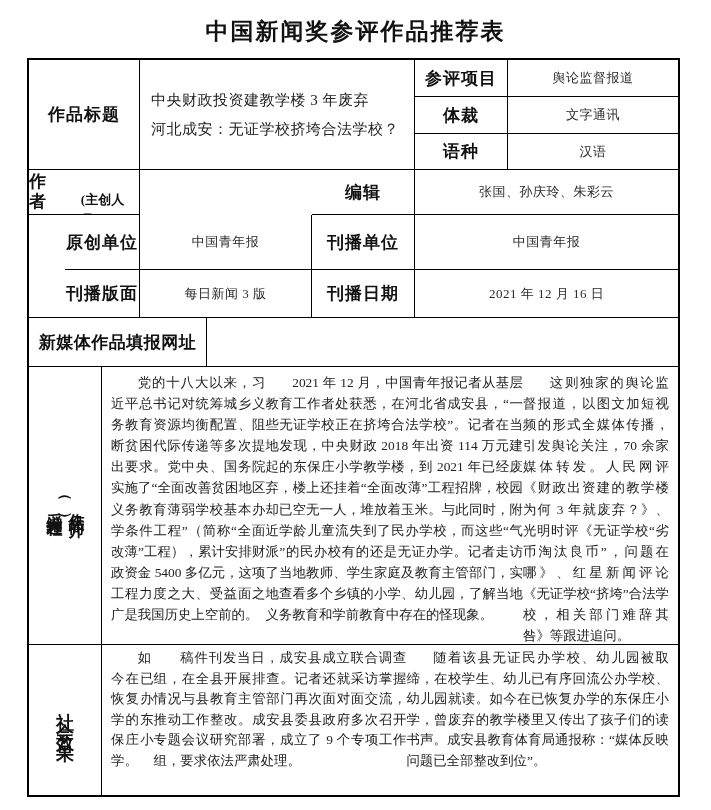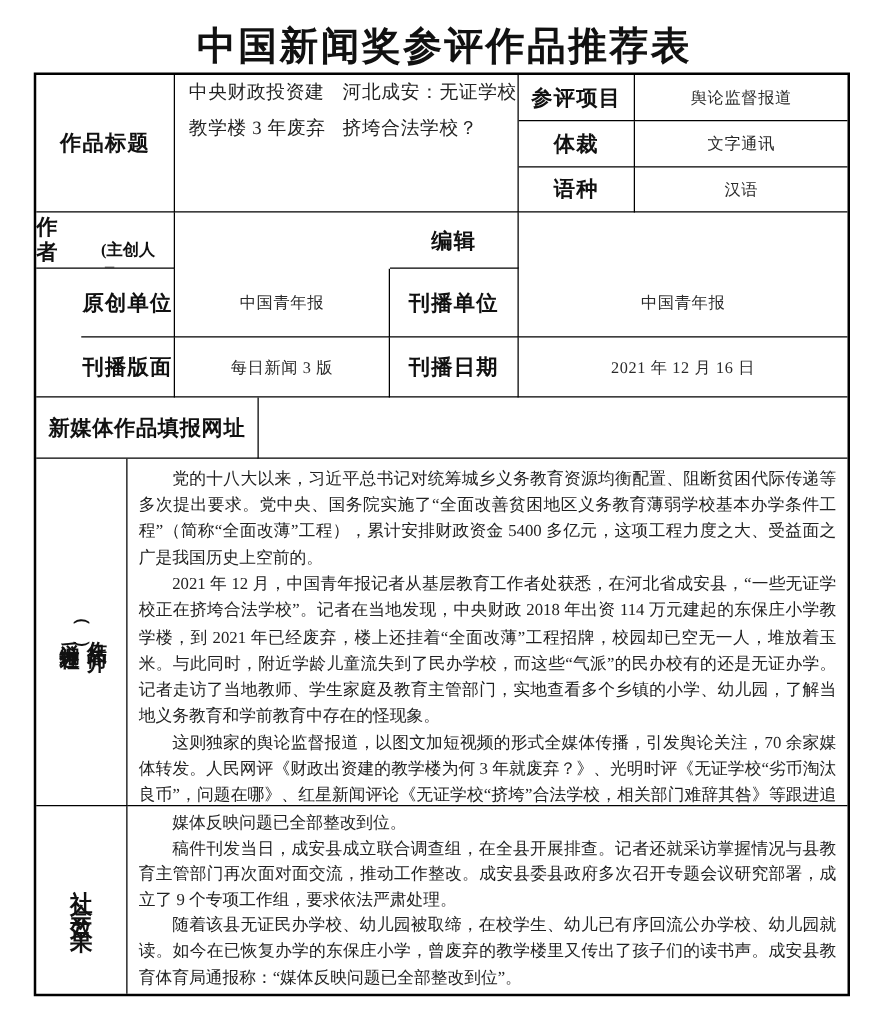--- a/index.html
+++ b/index.html
@@ -3,21 +3,21 @@
 <meta charset="utf-8">
 <style>
   html,body { margin:0; padding:0; background:#ffffff; }
   .sheet {
     position:relative; width:711px; height:810px; background:#ffffff;
     font-family:"Liberation Serif","DejaVu Serif",serif; color:#1c1c1c;
     overflow:hidden;
   }
   .page-title {
     position:absolute; top:16px; left:0; width:100%;
-    text-align:center; font-size:31px; font-weight:bold; letter-spacing:2px;
+    text-align:center; font-size:23px; font-weight:bold; letter-spacing:2px;
     color:#111;
   }
   .grid {
     position:absolute; left:27px; top:58px;
     width:649px; height:735px;
     display:grid;
     grid-template-columns:73px 38px 67px 105px 103px 93px 170px;
     grid-template-rows:37px 37px 36px 45px 55px 48px 49px 278px 150px;
     border:2px solid #000;
   }
@@ -25,28 +25,28 @@
     border-right:1.5px solid #000; border-bottom:1.5px solid #000;
     box-sizing:border-box;
     display:flex; align-items:center; justify-content:center;
     overflow:hidden;
   }
   .no-r { border-right:none; }
   .no-b { border-bottom:none; }
   .lbl { font-weight:bold; font-size:17px; letter-spacing:1px; color:#111; }
   .val { font-size:13px; color:#2a2a2a; letter-spacing:0.5px; }
   .title-cell {
-    flex-direction:row; align-items:flex-start; justify-content:center;
+    flex-direction:column; align-items:flex-start; justify-content:center;
     padding-left:11px; font-size:15px; line-height:29px; color:#222;
     letter-spacing:0.5px;
   }
   .author-lbl { flex-direction:row; line-height:20px; }
   .author-sub { font-size:13px; font-weight:bold; letter-spacing:0;margin-top:36px; }
   .longtext {
-    flex-direction:column; align-items:stretch; justify-content:flex-start;
+    flex-direction:row; align-items:stretch; justify-content:flex-start;
     padding:5px 9px 4px 9px;
     font-size:13.4px; line-height:21.1px; text-align:justify; color:#222;
   }
   .longtext p { margin:0; text-indent:2em; }
   .vwrap { display:flex; flex-direction:column; align-items:center; }
   .vcols { display:flex; flex-direction:row; gap:1px; }
   .vtext {
     writing-mode:vertical-rl; text-orientation:upright;
     font-weight:bold; font-size:16px; letter-spacing:3px; color:#111;
   }
@@ -82,20 +82,21 @@
     <div class="cell val no-r" style="grid-column:7/8; grid-row:2/3;">文字通讯</div>
 
     <div class="cell lbl" style="grid-column:6/7; grid-row:3/4;">语种</div>
     <div class="cell val no-r" style="grid-column:7/8; grid-row:3/4;">汉语</div>
 
     <div class="cell lbl author-lbl" style="grid-column:1/3; grid-row:4/5;">
       <div>作　者</div>
       <div class="author-sub">(主创人员)</div>
     </div>
     <div class="cell lbl" style="grid-column:5/6; grid-row:4/5;">编辑</div>
+    <div class="cell val no-r" style="grid-column:6/8; grid-row:4/5;">张国、孙庆玲、朱彩云</div>
 
     <div class="cell lbl" style="grid-column:1/3; grid-row:5/6;margin-left:36px;">原创单位</div>
     <div class="cell val" style="grid-column:3/5; grid-row:5/6;">中国青年报</div>
     <div class="cell lbl" style="grid-column:5/6; grid-row:5/6;">刊播单位</div>
     <div class="cell val no-r" style="grid-column:6/8; grid-row:5/6;">中国青年报</div>
 
     <div class="cell lbl" style="grid-column:1/3; grid-row:6/7;padding-left:36px;">刊播版面</div>
     <div class="cell val" style="grid-column:3/5; grid-row:6/7;">每日新闻 3 版</div>
     <div class="cell lbl" style="grid-column:5/6; grid-row:6/7;">刊播日期</div>
     <div class="cell val no-r" style="grid-column:6/8; grid-row:6/7;">2021 年 12 月 16 日</div>
@@ -116,19 +117,19 @@
     <div class="cell longtext no-r" style="grid-column:2/8; grid-row:8/9;">
       <p>党的十八大以来，习近平总书记对统筹城乡义务教育资源均衡配置、阻断贫困代际传递等多次提出要求。党中央、国务院实施了“全面改善贫困地区义务教育薄弱学校基本办学条件工程”（简称“全面改薄”工程），累计安排财政资金 5400 多亿元，这项工程力度之大、受益面之广是我国历史上空前的。</p>
       <p>2021 年 12 月，中国青年报记者从基层教育工作者处获悉，在河北省成安县，“一些无证学校正在挤垮合法学校”。记者在当地发现，中央财政 2018 年出资 114 万元建起的东保庄小学教学楼，到 2021 年已经废弃，楼上还挂着“全面改薄”工程招牌，校园却已空无一人，堆放着玉米。与此同时，附近学龄儿童流失到了民办学校，而这些“气派”的民办校有的还是无证办学。记者走访了当地教师、学生家庭及教育主管部门，实地查看多个乡镇的小学、幼儿园，了解当地义务教育和学前教育中存在的怪现象。</p>
       <p>这则独家的舆论监督报道，以图文加短视频的形式全媒体传播，引发舆论关注，70 余家媒体转发。人民网评《财政出资建的教学楼为何 3 年就废弃？》、光明时评《无证学校“劣币淘汰良币”，问题在哪》、红星新闻评论《无证学校“挤垮”合法学校，相关部门难辞其咎》等跟进追问。</p>
     </div>
 
     <div class="cell no-b" style="grid-column:1/2; grid-row:9/10;">
       <span class="vtext-wide">社会效果</span>
     </div>
     <div class="cell longtext no-r no-b" style="grid-column:2/8; grid-row:9/10; padding-top:3px; line-height:20.6px;">
-      <p>媒体反映问题已全部整改到位。</p>
+      <p>如今在已恢复办学的东保庄小学。</p>
       <p>稿件刊发当日，成安县成立联合调查组，在全县开展排查。记者还就采访掌握情况与县教育主管部门再次面对面交流，推动工作整改。成安县委县政府多次召开专题会议研究部署，成立了 9 个专项工作组，要求依法严肃处理。</p>
       <p>随着该县无证民办学校、幼儿园被取缔，在校学生、幼儿已有序回流公办学校、幼儿园就读。如今在已恢复办学的东保庄小学，曾废弃的教学楼里又传出了孩子们的读书声。成安县教育体育局通报称：“媒体反映问题已全部整改到位”。</p>
     </div>
 
   </div>
 </div>
 
 </body></html>

